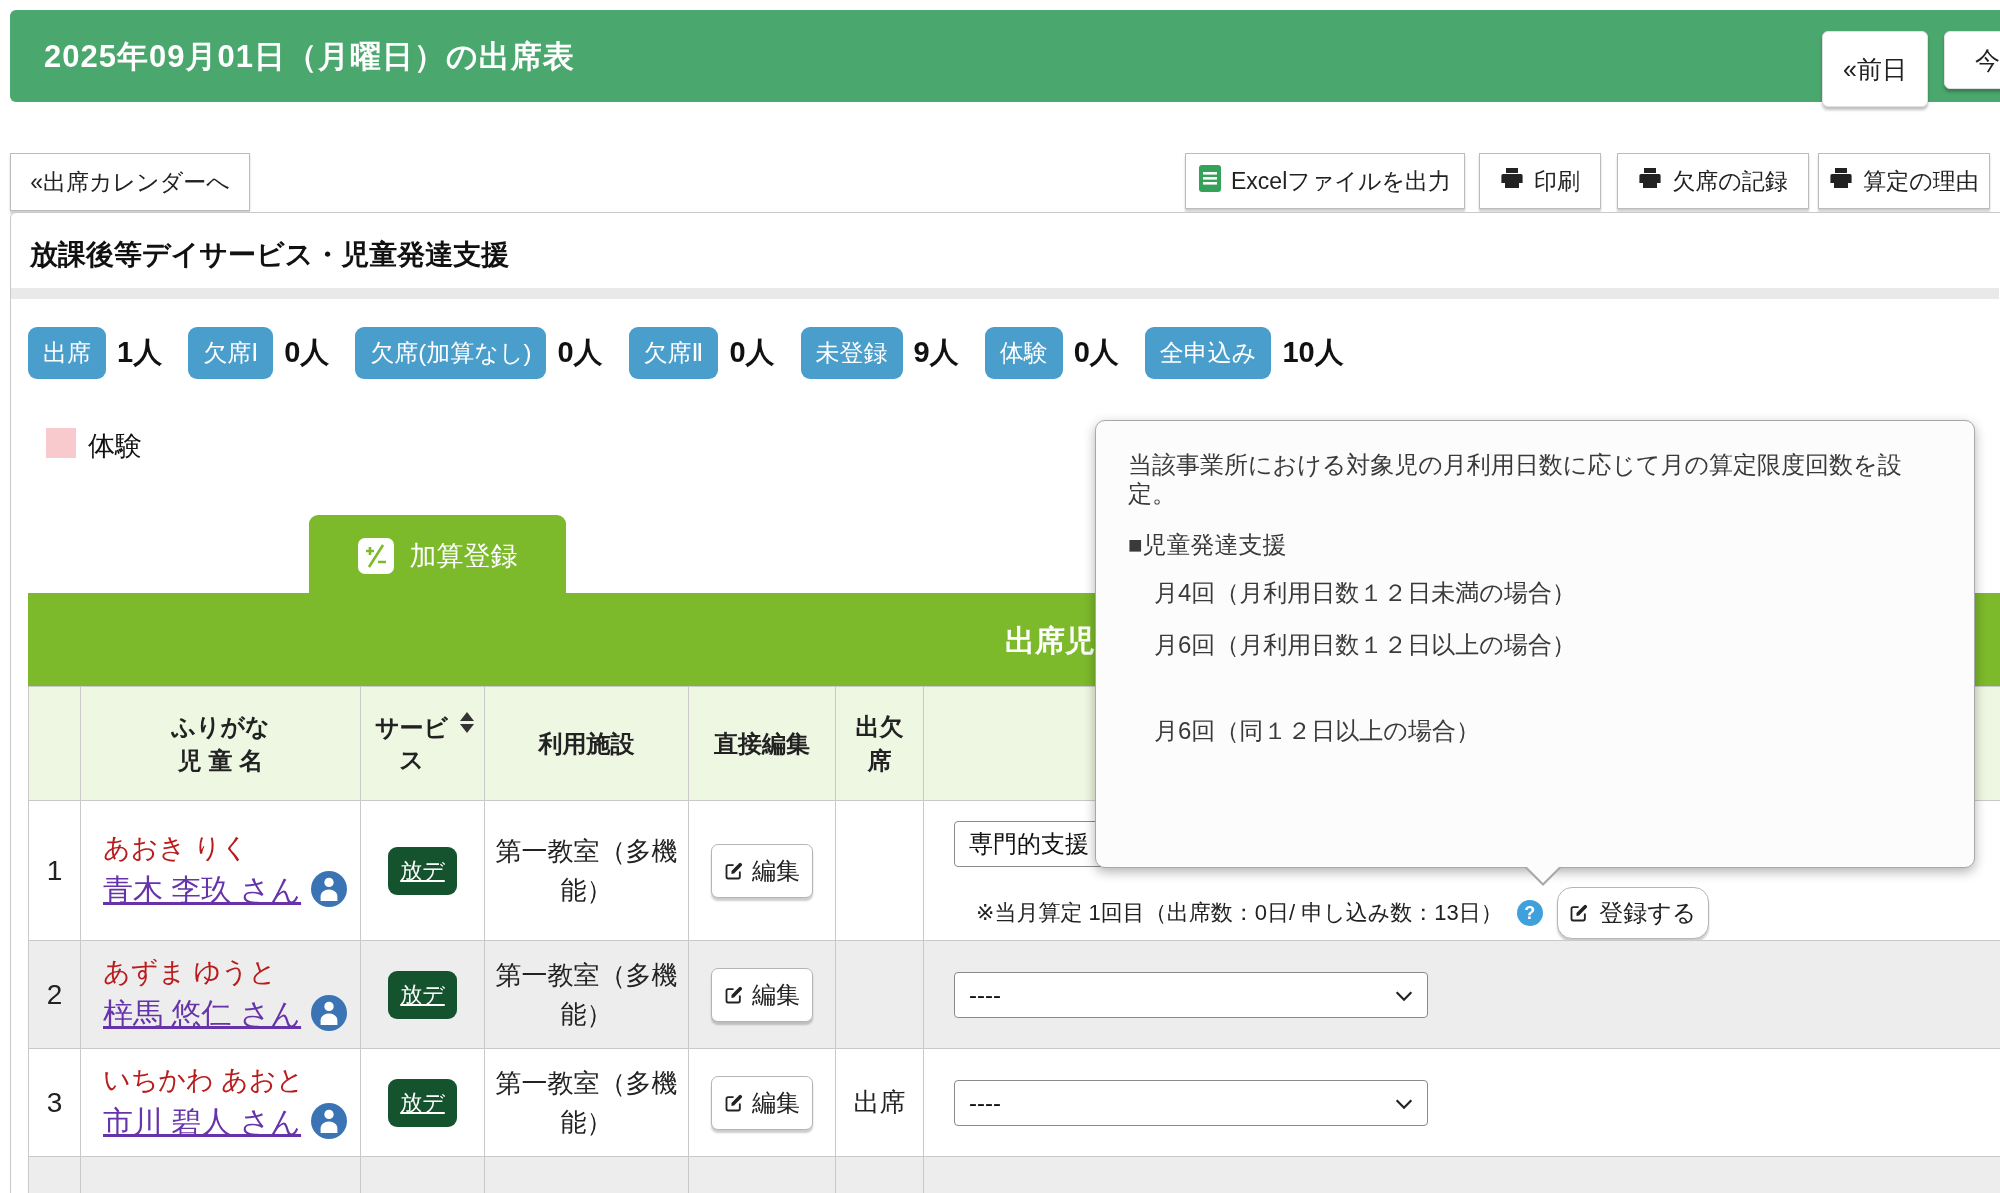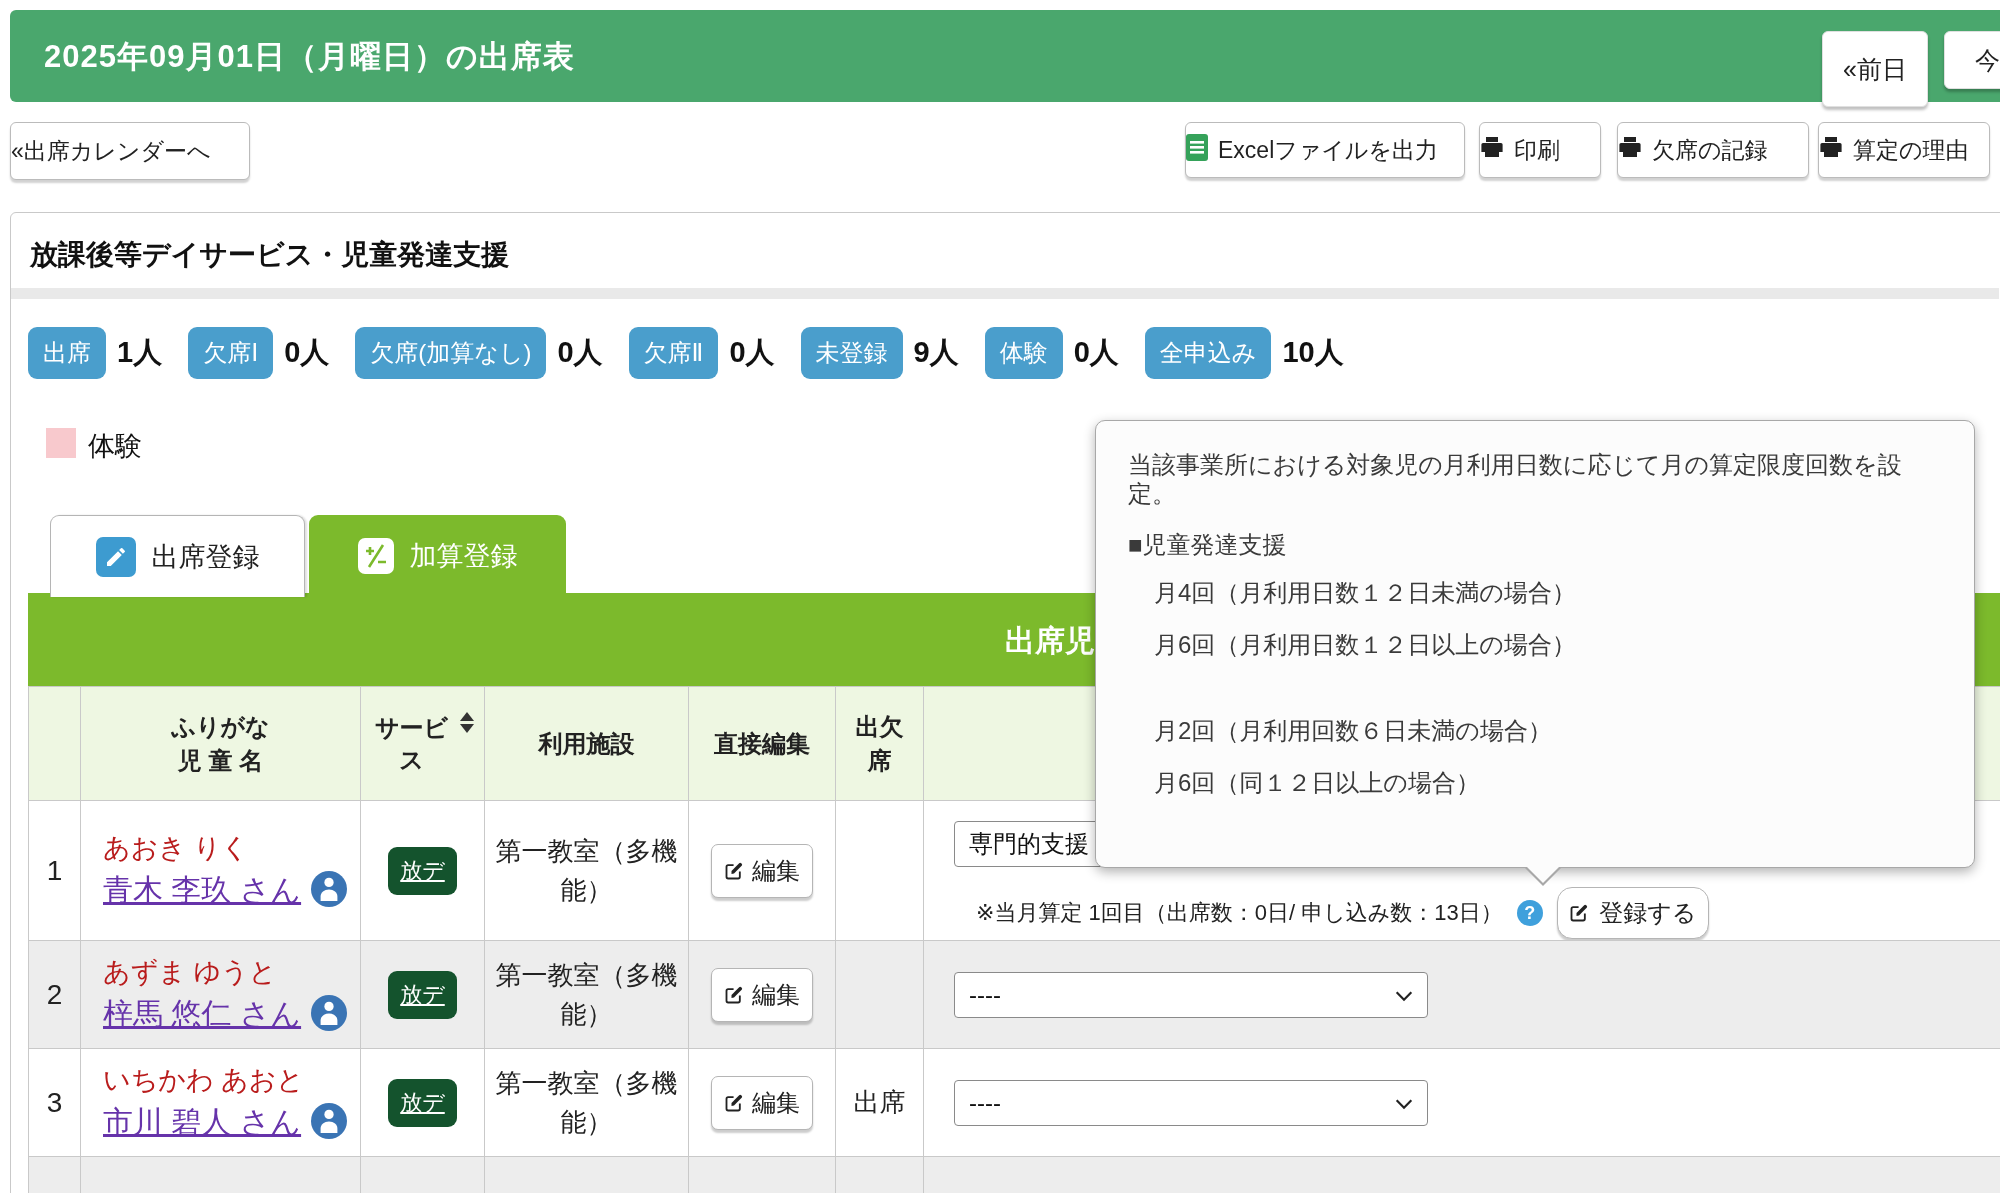--- a/index.html
+++ b/index.html
@@ -10,22 +10,22 @@
 
   
   .title-bar { left:10px; top:10px; width:2000px; height:92px; background:#4AA76D; border-radius:6px; }
   .title-text { left:34px; top:26px; font-size:31px; font-weight:bold; color:#fff; letter-spacing:1px; }
   .bar-btn { background:#fff; border:1px solid #e0e0e0; border-radius:6px; box-shadow:0 3px 3px rgba(0,0,0,.25);
              display:flex; align-items:center; justify-content:center; font-size:25px; color:#222; cursor:pointer; }
   .btn-prev { left:1822px; top:31px; width:106px; height:76px; }
   .btn-today { left:1944px; top:31px; width:112px; height:58px; }
 
   
-  .tool-btn { background:#fff; border:1px solid #bbb; border-radius:6px; box-shadow:0 3px 2px rgba(0,0,0,.18);
-              display:flex; align-items:center; gap:10px; font-size:23px; color:#222; cursor:pointer; }
+  .tool-btn { background:#fff; border:1px solid #bbb; border-radius:0; box-shadow:0 3px 2px rgba(0,0,0,.18);
+              display:flex; align-items:center; justify-content:center; gap:10px; font-size:23px; color:#222; cursor:pointer;margin-top:31px; }
   .btn-cal    { left:10px;  top:122px; width:240px; height:58px; }
   .btn-excel  { left:1185px; top:122px; width:280px; height:56px; }
   .btn-print  { left:1479px; top:122px; width:122px; height:56px; }
   .btn-absent { left:1617px; top:122px; width:192px; height:56px; }
   .btn-reason { left:1818px; top:122px; width:172px; height:56px; }
   .icon-svg { display:block; }
 
   
   .panel { left:10px; top:212px; width:2005px; height:1000px; background:#fff; border:1px solid #c9c9c9;
            border-radius:6px 6px 0 0; }
@@ -172,28 +172,20 @@
     <span class="badge-count">9人</span>
     <span class="badge">体験</span>
     <span class="badge-count">0人</span>
     <span class="badge">全申込み</span>
     <span class="badge-count">10人</span>
   </div>
 
   <div class="abs legend-swatch"></div>
   <div class="abs legend-label">体験</div>
 
-  <div class="abs tab tab-attendance">
-    <span class="pencil-chip">
-      <svg width="24" height="24" viewBox="0 0 24 24">
-          <path fill="#fff" d="M3 17.25V21h3.75L17.8 9.94l-3.75-3.75L3 17.25zM20.7 7.04a1 1 0 0 0 0-1.41l-2.34-2.34a1 1 0 0 0-1.41 0l-1.83 1.83 3.75 3.75 1.83-1.83z"></path>
-        </svg>
-    </span>
-    <span class="tab-label">出席登録</span>
-  </div>
   <div class="abs tab tab-addon">
     <span class="calc-chip">
       <svg width="26" height="26" viewBox="0 0 26 26">
           <path stroke="#7CBA2C" stroke-width="2.6" fill="none" d="M7 4v8M3 8h8M20 2 6 24M15 19h8"></path>
         </svg>
     </span>
     <span class="tab-label">加算登録</span>
   </div>
 
   <div class="abs green-band">
@@ -380,19 +372,18 @@
     </tr>
   </tbody>
     </table>
 
   <div class="abs tooltip">
     <p class="tt-intro">当該事業所における対象児の月利用日数に応じて月の算定限度回数を設定。</p>
     <p class="tt-heading">■児童発達支援</p>
     <div class="tt-item">月4回（月利用日数１２日未満の場合）</div>
     <div class="tt-item">月6回（月利用日数１２日以上の場合）</div>
     <div class="tt-gap"></div>
-    <div class="tt-item">月2回（月利用回数６日未満の場合）</div>
     <div class="tt-item">月6回（同１２日以上の場合）</div>
     <div class="tt-arrow-outer"></div>
     <div class="tt-arrow-inner"></div>
   </div>
 
 </div>
 
 </body></html>

